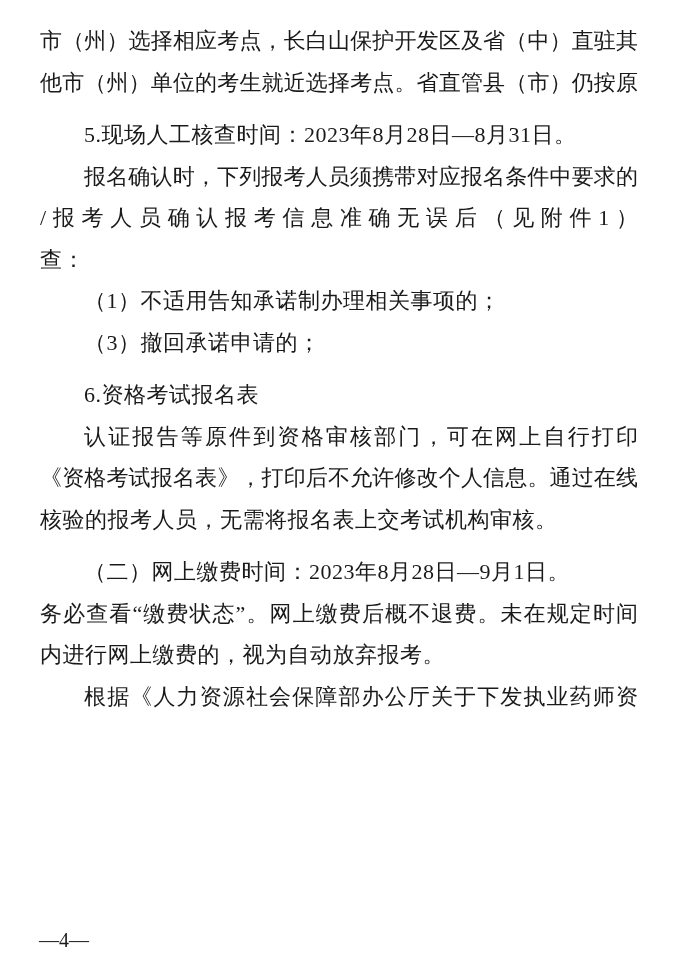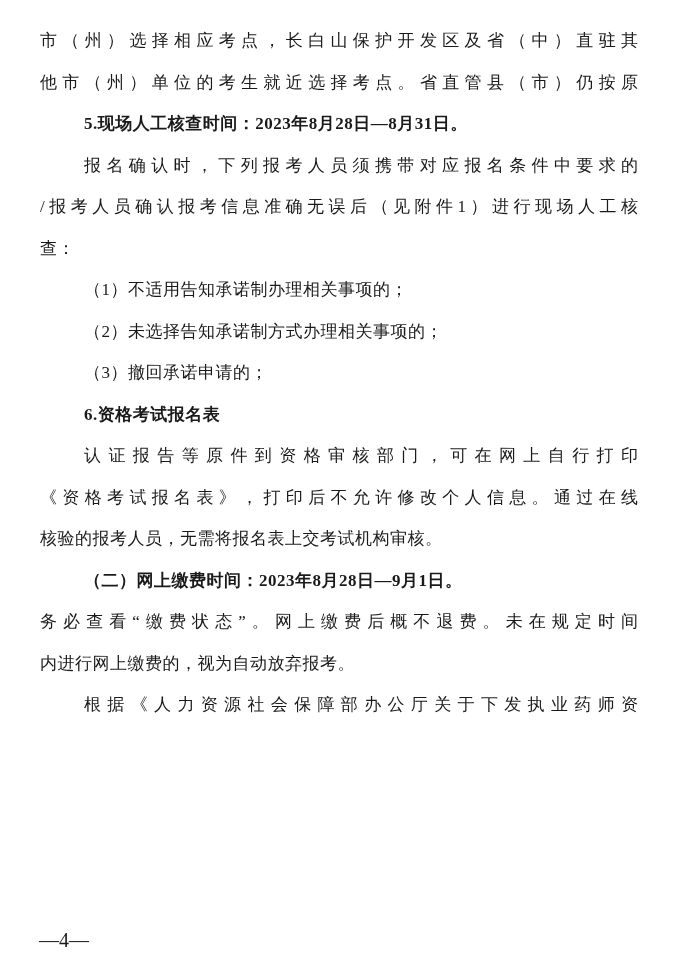--- a/index.html
+++ b/index.html
@@ -18,39 +18,40 @@
   }
   .content {
     position: absolute;
     left: 40px;
     top: 20px;
     width: 598px;
   }
   .ln {
     height: 41.5px;
     line-height: 41.5px;
-    font-size: 17px;
+    font-size: 22px;
     overflow: hidden;
     word-break: keep-all;
     letter-spacing: 0.5px;
   }
   
   .j {
     text-align: justify;
     text-align-last: justify;
     text-justify: distribute;
     letter-spacing: 0;
   }
   
   .ind {
     text-indent: 44px;
   }
   
   .b {
-    font-weight: 700;
+    font-weight: 400;
+    margin-top: 11px;
   }
   .footer {
     position: absolute;
     left: 39px;
     top: 928px;
     font-size: 20px;
     line-height: 24px;
     color: #1a1a1a;
     letter-spacing: 0px;
   }
@@ -64,21 +65,20 @@
     <div class="ln j">市（州）选择相应考点，长白山保护开发区及省（中）直驻其</div>
     <div class="ln j">他市（州）单位的考生就近选择考点。省直管县（市）仍按原</div>
 
     <div class="ln b ind">5.现场人工核查时间：2023年8月28日—8月31日。</div>
 
     <div class="ln j ind">报名确认时，下列报考人员须携带对应报名条件中要求的</div>
     <div class="ln j">/报考人员确认报考信息准确无误后（见附件1）进行现场人工核</div>
     <div class="ln">查：</div>
 
     <div class="ln ind">（1）不适用告知承诺制办理相关事项的；</div>
-    <div class="ln ind">（2）未选择告知承诺制方式办理相关事项的；</div>
     <div class="ln ind">（3）撤回承诺申请的；</div>
 
     <div class="ln b ind">6.资格考试报名表</div>
 
     <div class="ln j ind">认证报告等原件到资格审核部门，可在网上自行打印</div>
     <div class="ln j">《资格考试报名表》，打印后不允许修改个人信息。通过在线</div>
     <div class="ln">核验的报考人员，无需将报名表上交考试机构审核。</div>
 
     <div class="ln b ind">（二）网上缴费时间：2023年8月28日—9月1日。</div>
 

